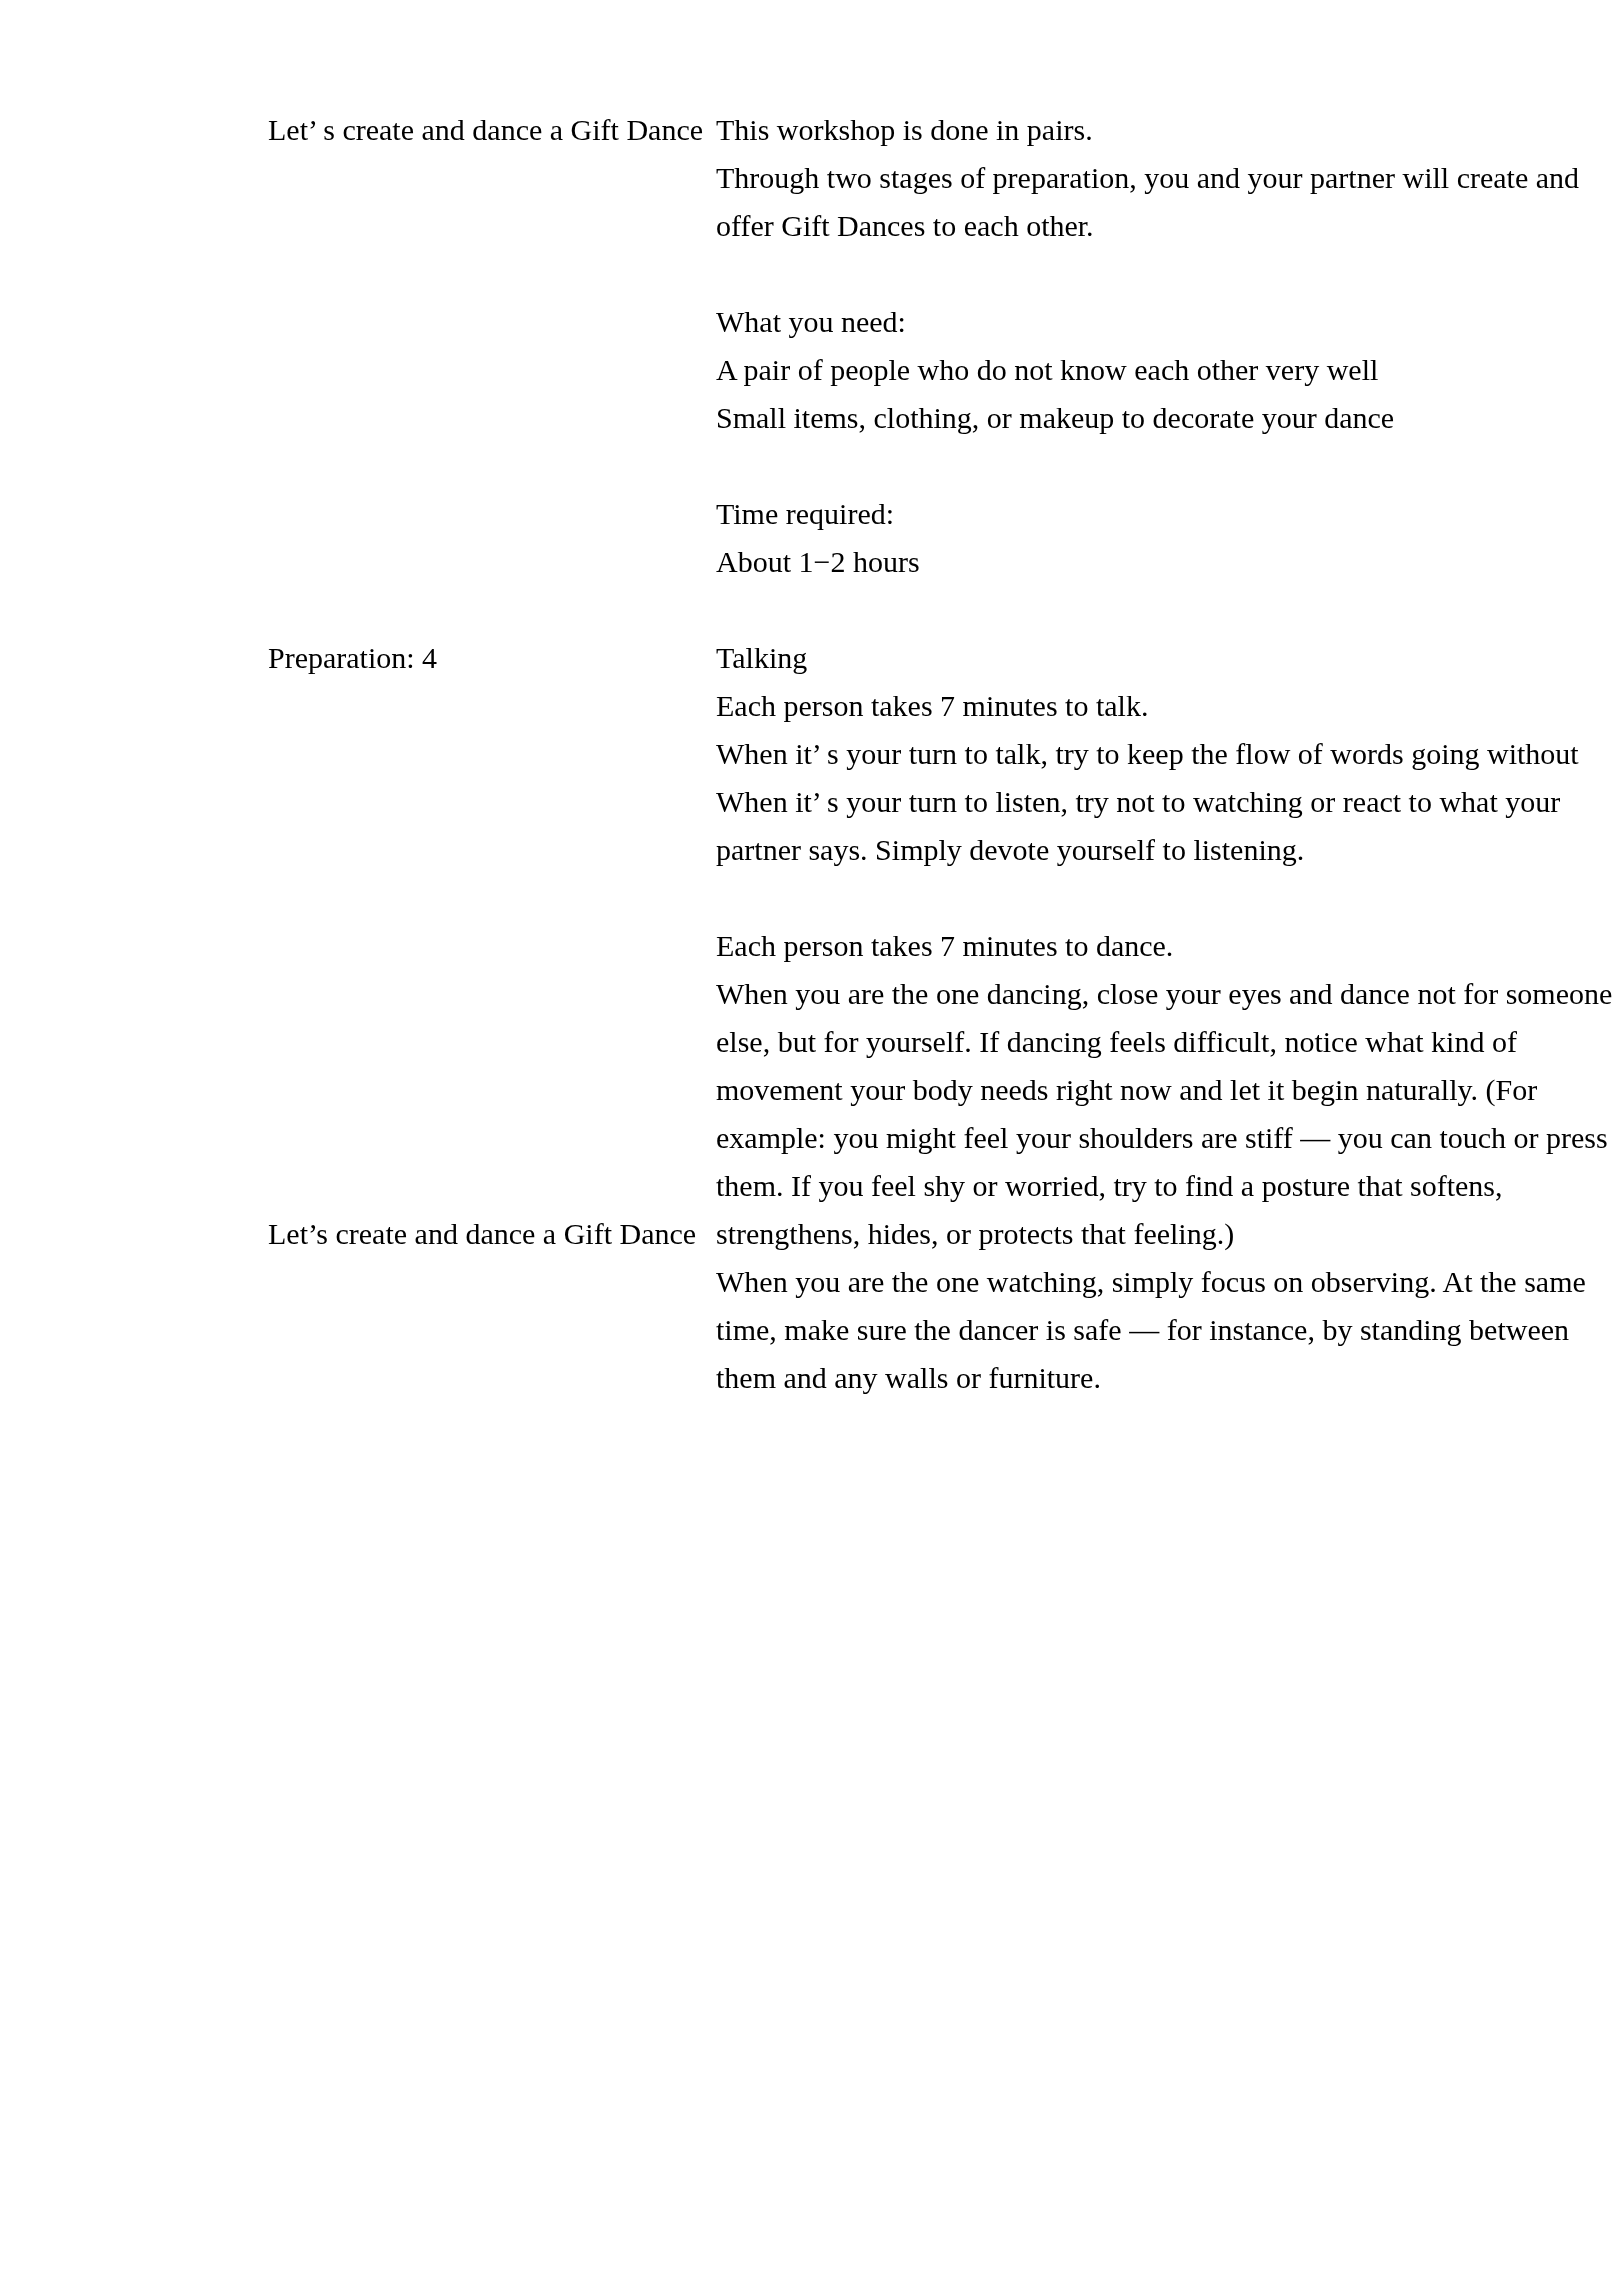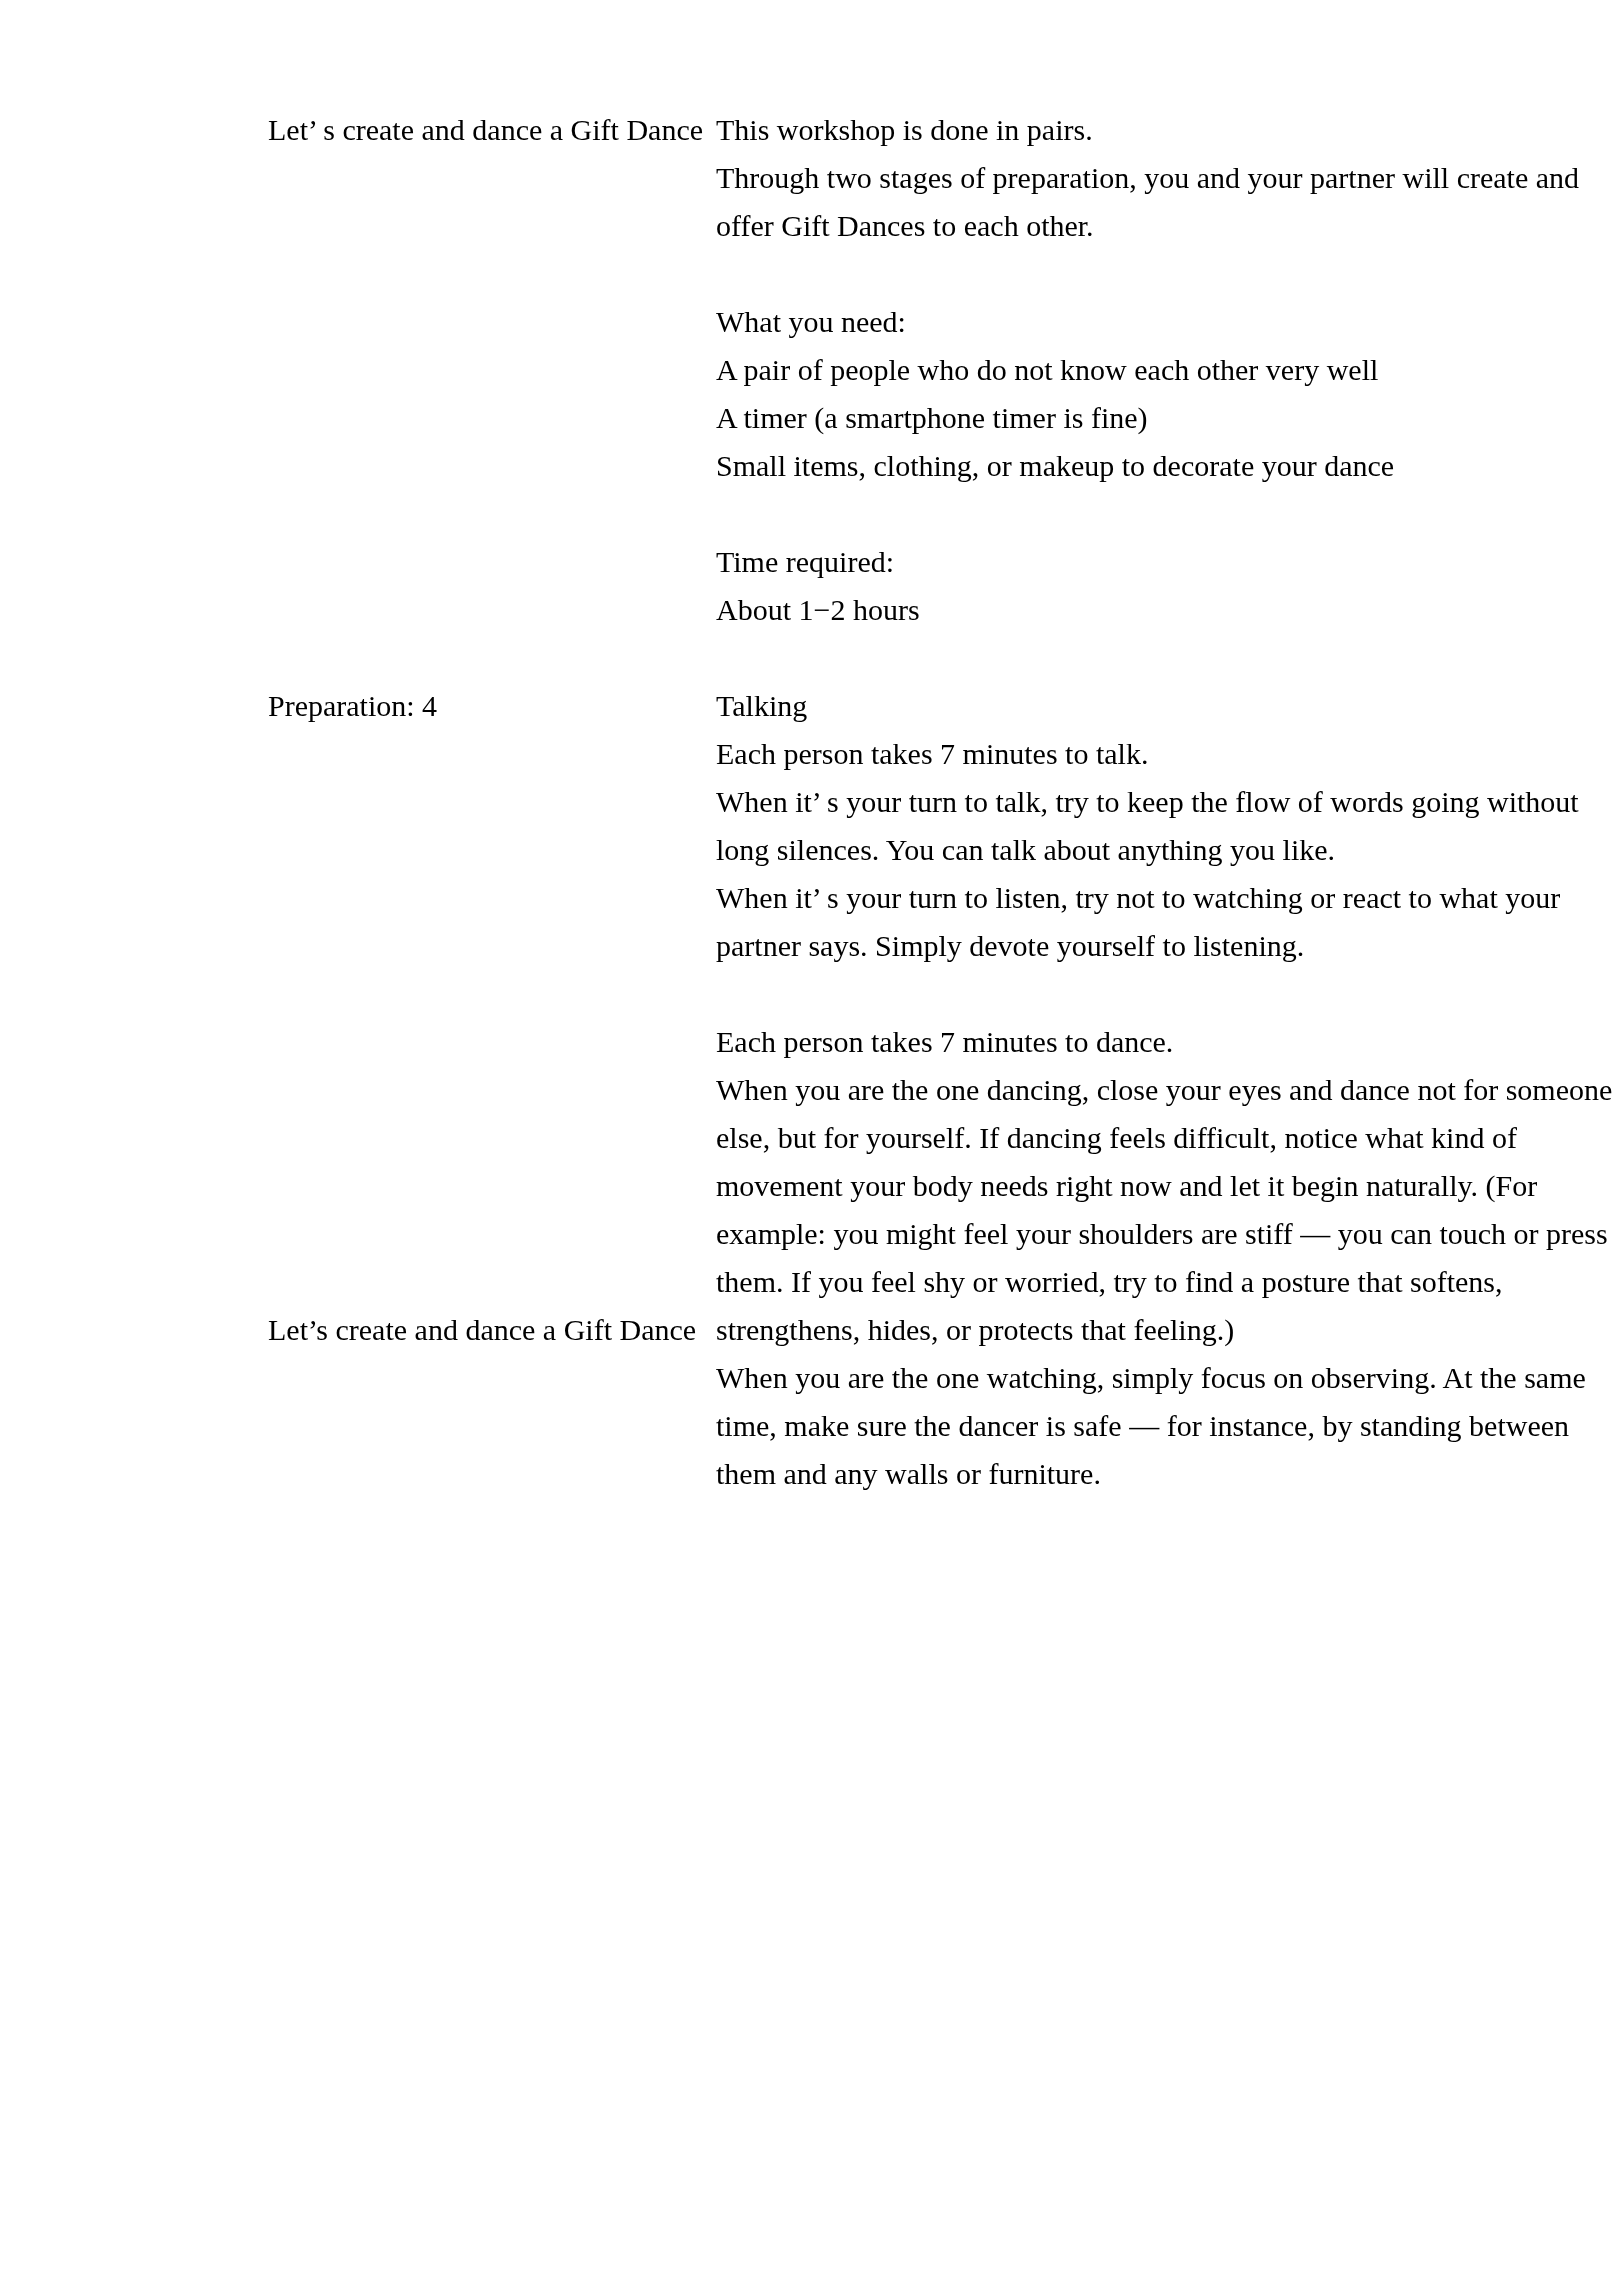--- a/index.html
+++ b/index.html
@@ -62,24 +62,20 @@
   <div class="line">
     <span class="lcell"></span>
     <span class="rcell">What you need:</span>
   </div>
   <div class="line">
     <span class="lcell"></span>
     <span class="rcell">A pair of people who do not know each other very well</span>
   </div>
   <div class="line">
     <span class="lcell"></span>
-    <span class="rcell">A timer (a smartphone timer is fine)</span>
-  </div>
-  <div class="line">
-    <span class="lcell"></span>
     <span class="rcell">Small items, clothing, or makeup to decorate your dance</span>
   </div>
   <div class="line">
     <span class="lcell"></span>
     <span class="rcell"></span>
   </div>
   <div class="line">
     <span class="lcell"></span>
     <span class="rcell">Time required:</span>
   </div>
@@ -95,24 +91,20 @@
     <span class="lcell">Preparation: 4</span>
     <span class="rcell">Talking</span>
   </div>
   <div class="line">
     <span class="lcell"></span>
     <span class="rcell">Each person takes 7 minutes to talk.</span>
   </div>
   <div class="line">
     <span class="lcell"></span>
     <span class="rcell">When it’ s your turn to talk, try to keep the flow of words going without</span>
-  </div>
-  <div class="line">
-    <span class="lcell"></span>
-    <span class="rcell">long silences. You can talk about anything you like.</span>
   </div>
   <div class="line">
     <span class="lcell"></span>
     <span class="rcell">When it’ s your turn to listen, try not to watching or react to what your</span>
   </div>
   <div class="line">
     <span class="lcell"></span>
     <span class="rcell">partner says. Simply devote yourself to listening.</span>
   </div>
   <div class="line">

